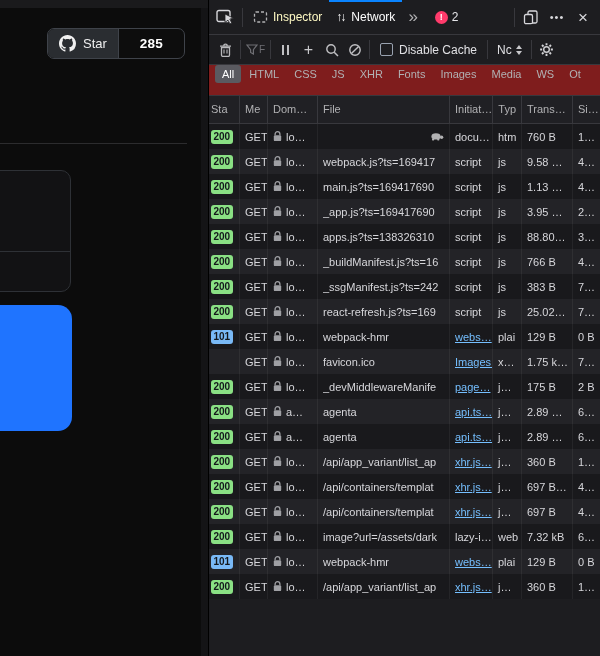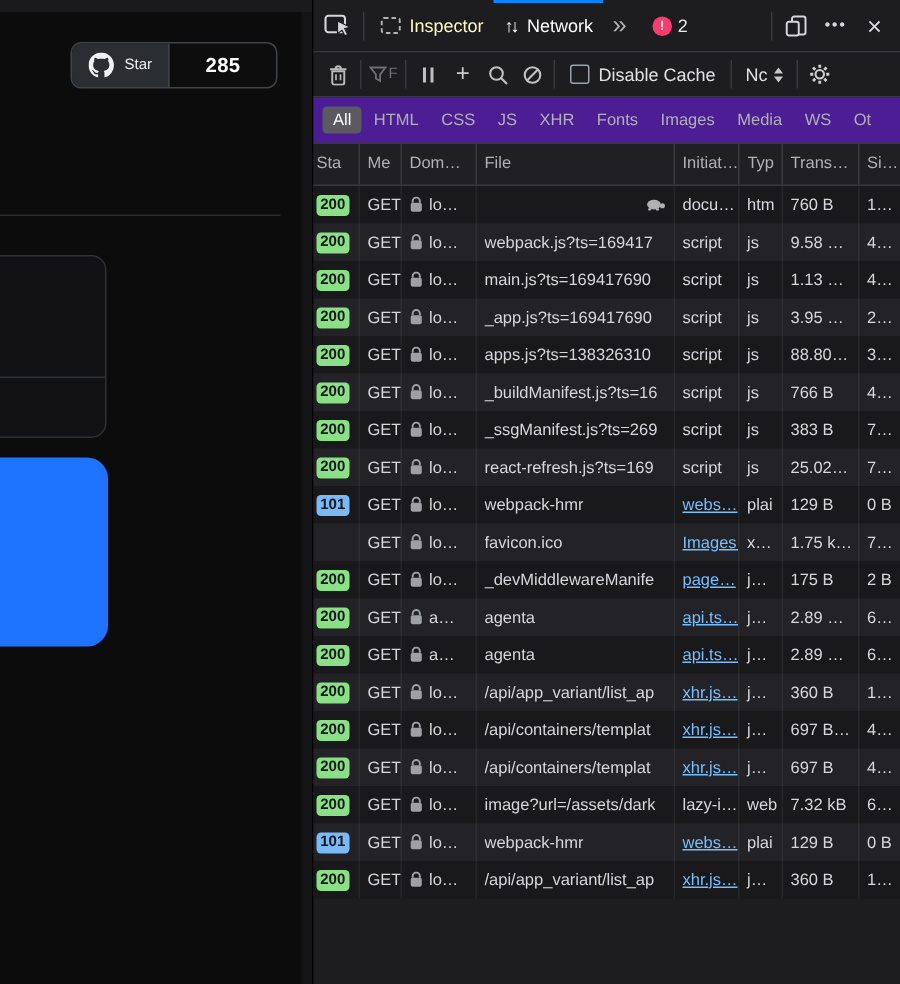--- a/index.html
+++ b/index.html
@@ -7,21 +7,21 @@
     font-family:"Liberation Sans", sans-serif; }
 
   
   .page { position:absolute; left:0; top:0; width:208px; height:656px; background:#0c0c0c; }
   .page-topstrip { position:absolute; top:0; left:0; width:208px; height:8px; background:#1a1a1c; }
   .page-edge { position:absolute; top:8px; right:0; width:7px; height:648px; background:#141416; }
 
   .star-widget { position:absolute; left:47px; top:28px; width:138px; height:31px;
     display:flex; border:1px solid #3f434a; border-radius:7px; overflow:hidden; background:#0d0d0d; }
   .star-left { display:flex; align-items:center; gap:7px; padding:0 11px;
-    background:#2a2d31; border-right:1px solid #3f434a; color:#f0f0f0; font-size:10px; }
+    background:#2a2d31; border-right:1px solid #3f434a; color:#f0f0f0; font-size:13px; }
   .star-right { flex:1; display:flex; align-items:center; justify-content:center;
     color:#fff; font-size:13.5px; font-weight:700; letter-spacing:.3px; }
 
   .page-divider { position:absolute; top:143px; left:0; width:187px; height:1px; background:#2c2c2e; }
 
   .page-card { position:absolute; top:170px; left:-32px; width:103px; height:122px;
     border:1px solid #2e3136; border-radius:10px; background:#121214; }
   .page-card-divider { position:absolute; left:0; right:0; bottom:39px; height:1px; background:#2e3136; }
 
   .page-blue { position:absolute; top:305px; left:-32px; width:104px; height:126px;
@@ -55,22 +55,22 @@
   .pause-bars { display:flex; gap:2.5px; }
   .pause-bars i { width:2px; height:10px; background:#c0c0c3; display:block; }
   .filter-f { font-size:10px; color:#6e6e73; margin-left:1px; }
   .cache { display:flex; align-items:center; gap:6px; font-size:12px; color:#e0e0e3; padding:0 7px; white-space:nowrap; }
   .checkbox { width:13px; height:13px; border:1px solid #99a2b0; border-radius:2px; background:transparent; flex:none; }
   .throttle { display:flex; align-items:center; gap:4px; font-size:12px; color:#e0e0e3; padding:0 6px; white-space:nowrap; }
   .carets { display:flex; flex-direction:column; gap:2px; }
   .caret-up { width:0; height:0; border-left:3.5px solid transparent; border-right:3.5px solid transparent; border-bottom:4px solid #c8c8cb; }
   .caret-down { width:0; height:0; border-left:3.5px solid transparent; border-right:3.5px solid transparent; border-top:4px solid #c8c8cb; }
 
-  .filterbar { flex:none; height:31px; display:flex; align-items:center; gap:1px;
-    background:#4c1d95; border-bottom:1px solid #38383d; padding:0 6px; overflow:hidden; }
+  .filterbar { flex:none; height:31px; display:flex; align-items:flex-start; gap:1px;
+    background:#7f1d1d; border-bottom:1px solid #38383d; padding:0 6px; overflow:hidden; }
   .fitem { font-size:11px; color:#b1b1b3; padding:3px 7px; border-radius:3px; white-space:nowrap; flex:none; }
   .fitem.active { background:#5a5a60; color:#fff; }
 
   .thead { flex:none; height:28px; display:flex; background:#202024; border-bottom:1px solid #38383d; }
   .th { font-size:11px; color:#b1b1b3; line-height:27px; padding:0 5px;
     border-right:1px solid #38383d; overflow:hidden; white-space:nowrap; }
 
   .tbody { flex:1; background:#1d1d20; overflow:hidden; }
   .row { height:25px; display:flex; background:#19191c; }
   .row.alt { background:#232327; }
@@ -415,21 +415,21 @@
         <div class="cell c-domain">
           <span style="display: flex;">
             <svg width="9" height="11" viewBox="0 0 9 11">
               <path d="M2.1 4.2 V3.1 a2.4 2.4 0 0 1 4.8 0 V4.2" fill="none" stroke="#9fa0a4" stroke-width="1.3"></path>
               <rect x="0.8" y="4.2" width="7.4" height="5.9" rx="1.2" fill="#9fa0a4"></rect>
             </svg>
           </span>
           <span>lo…</span>
         </div>
         <div class="cell c-file">
-          <span style="overflow: hidden;">_ssgManifest.js?ts=269</span>
+          <span style="overflow: hidden;">_ssgManifest.js?ts=242</span>
         </div>
         <div class="cell c-init">
           <span>script</span>
         </div>
         <div class="cell c-type">js</div>
         <div class="cell c-trans">383 B</div>
         <div class="cell c-size">7…</div>
       </div>
       <div class="row alt">
         <div class="cell c-status">

